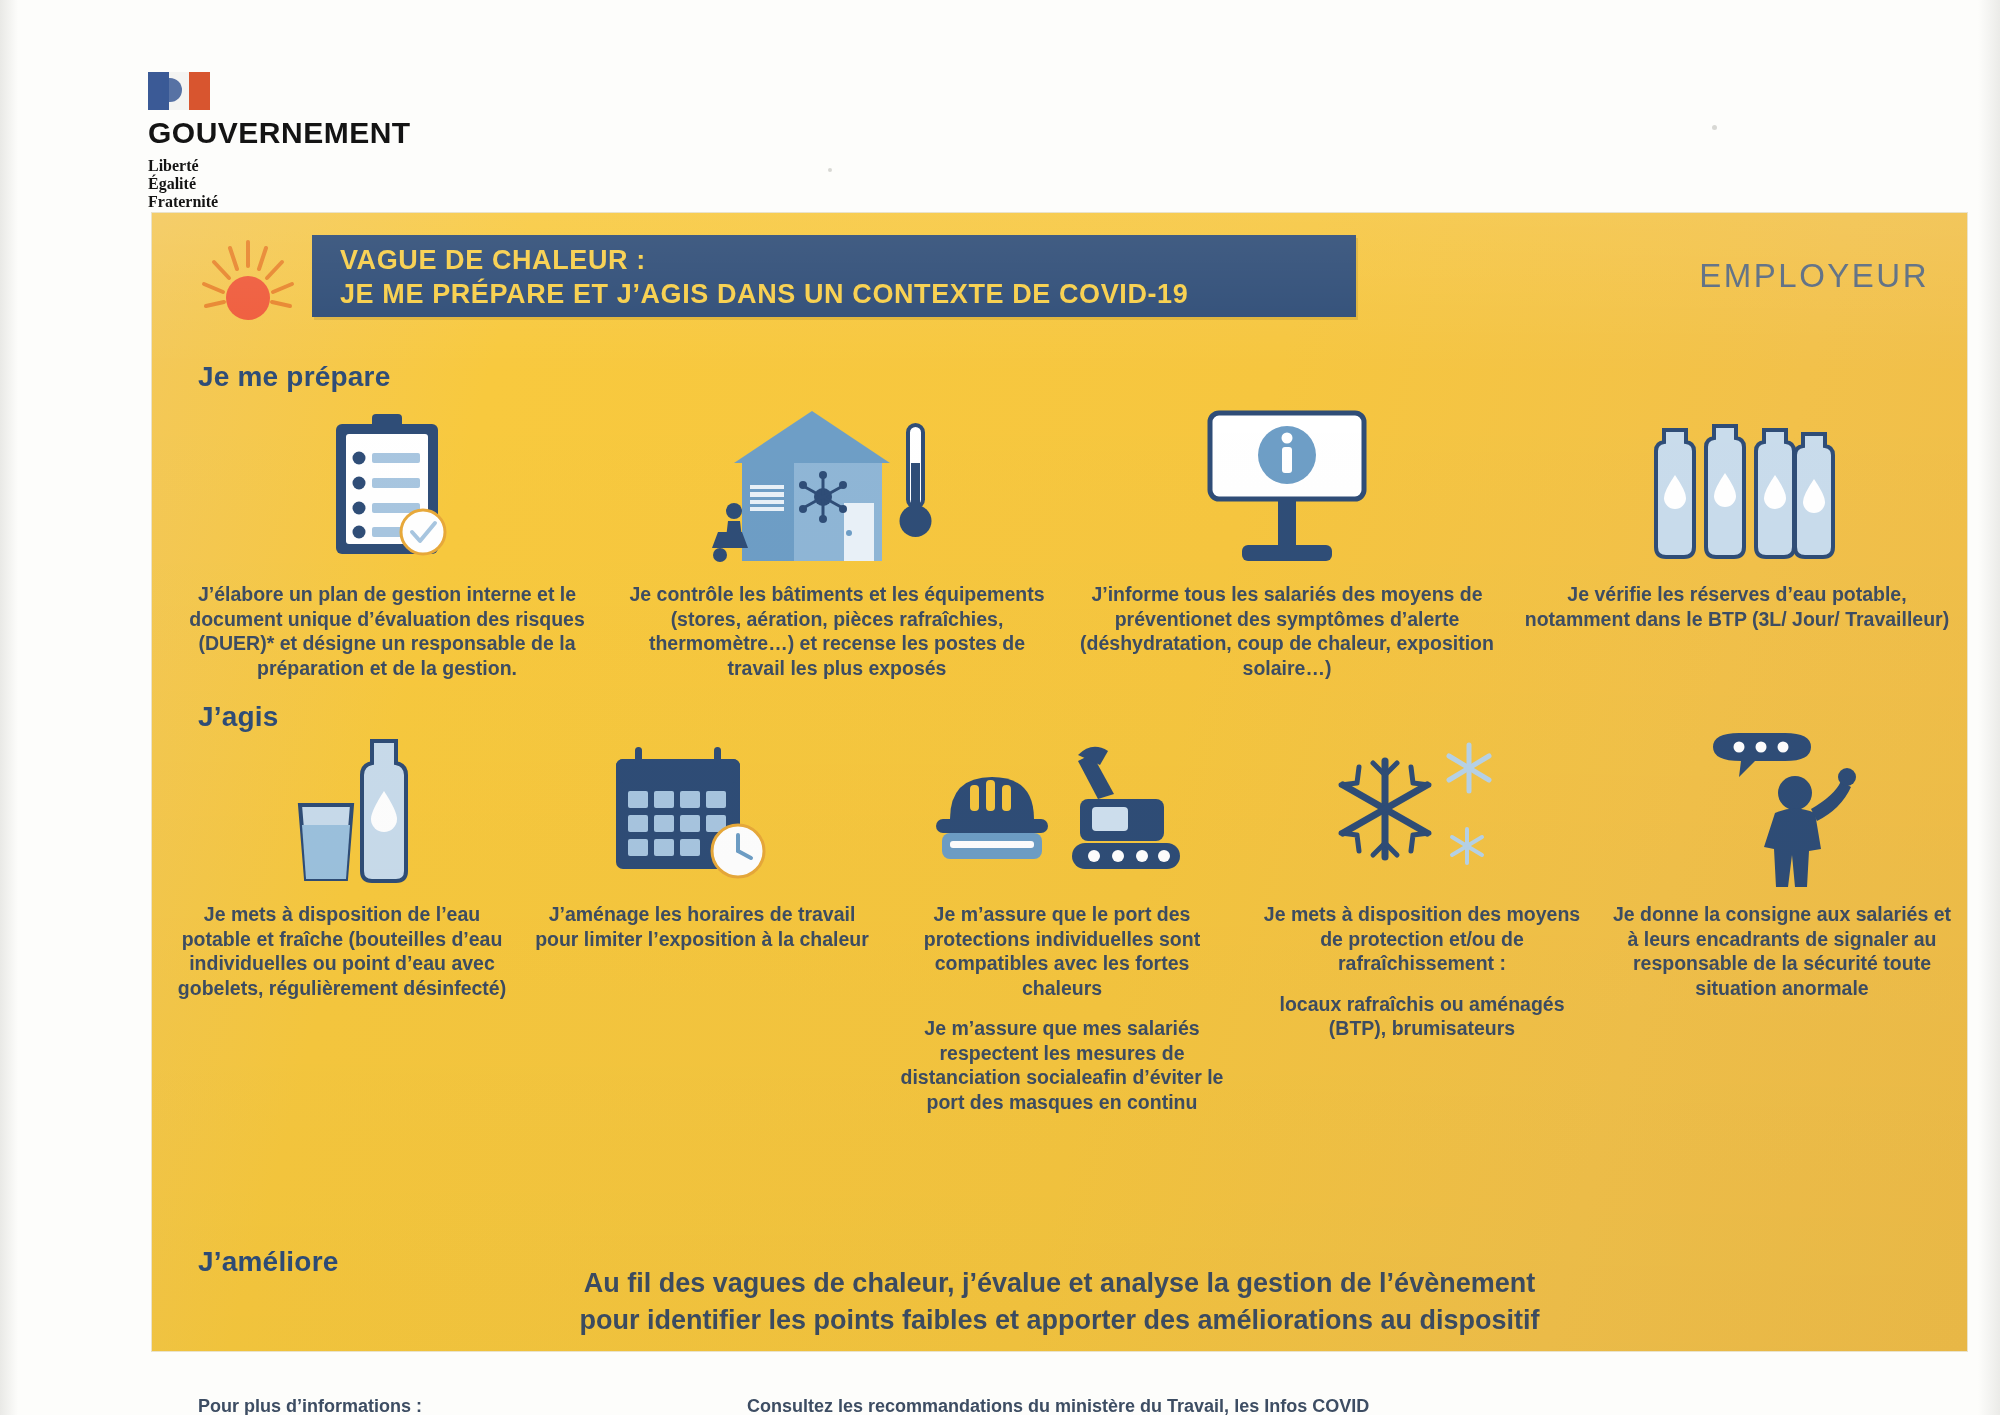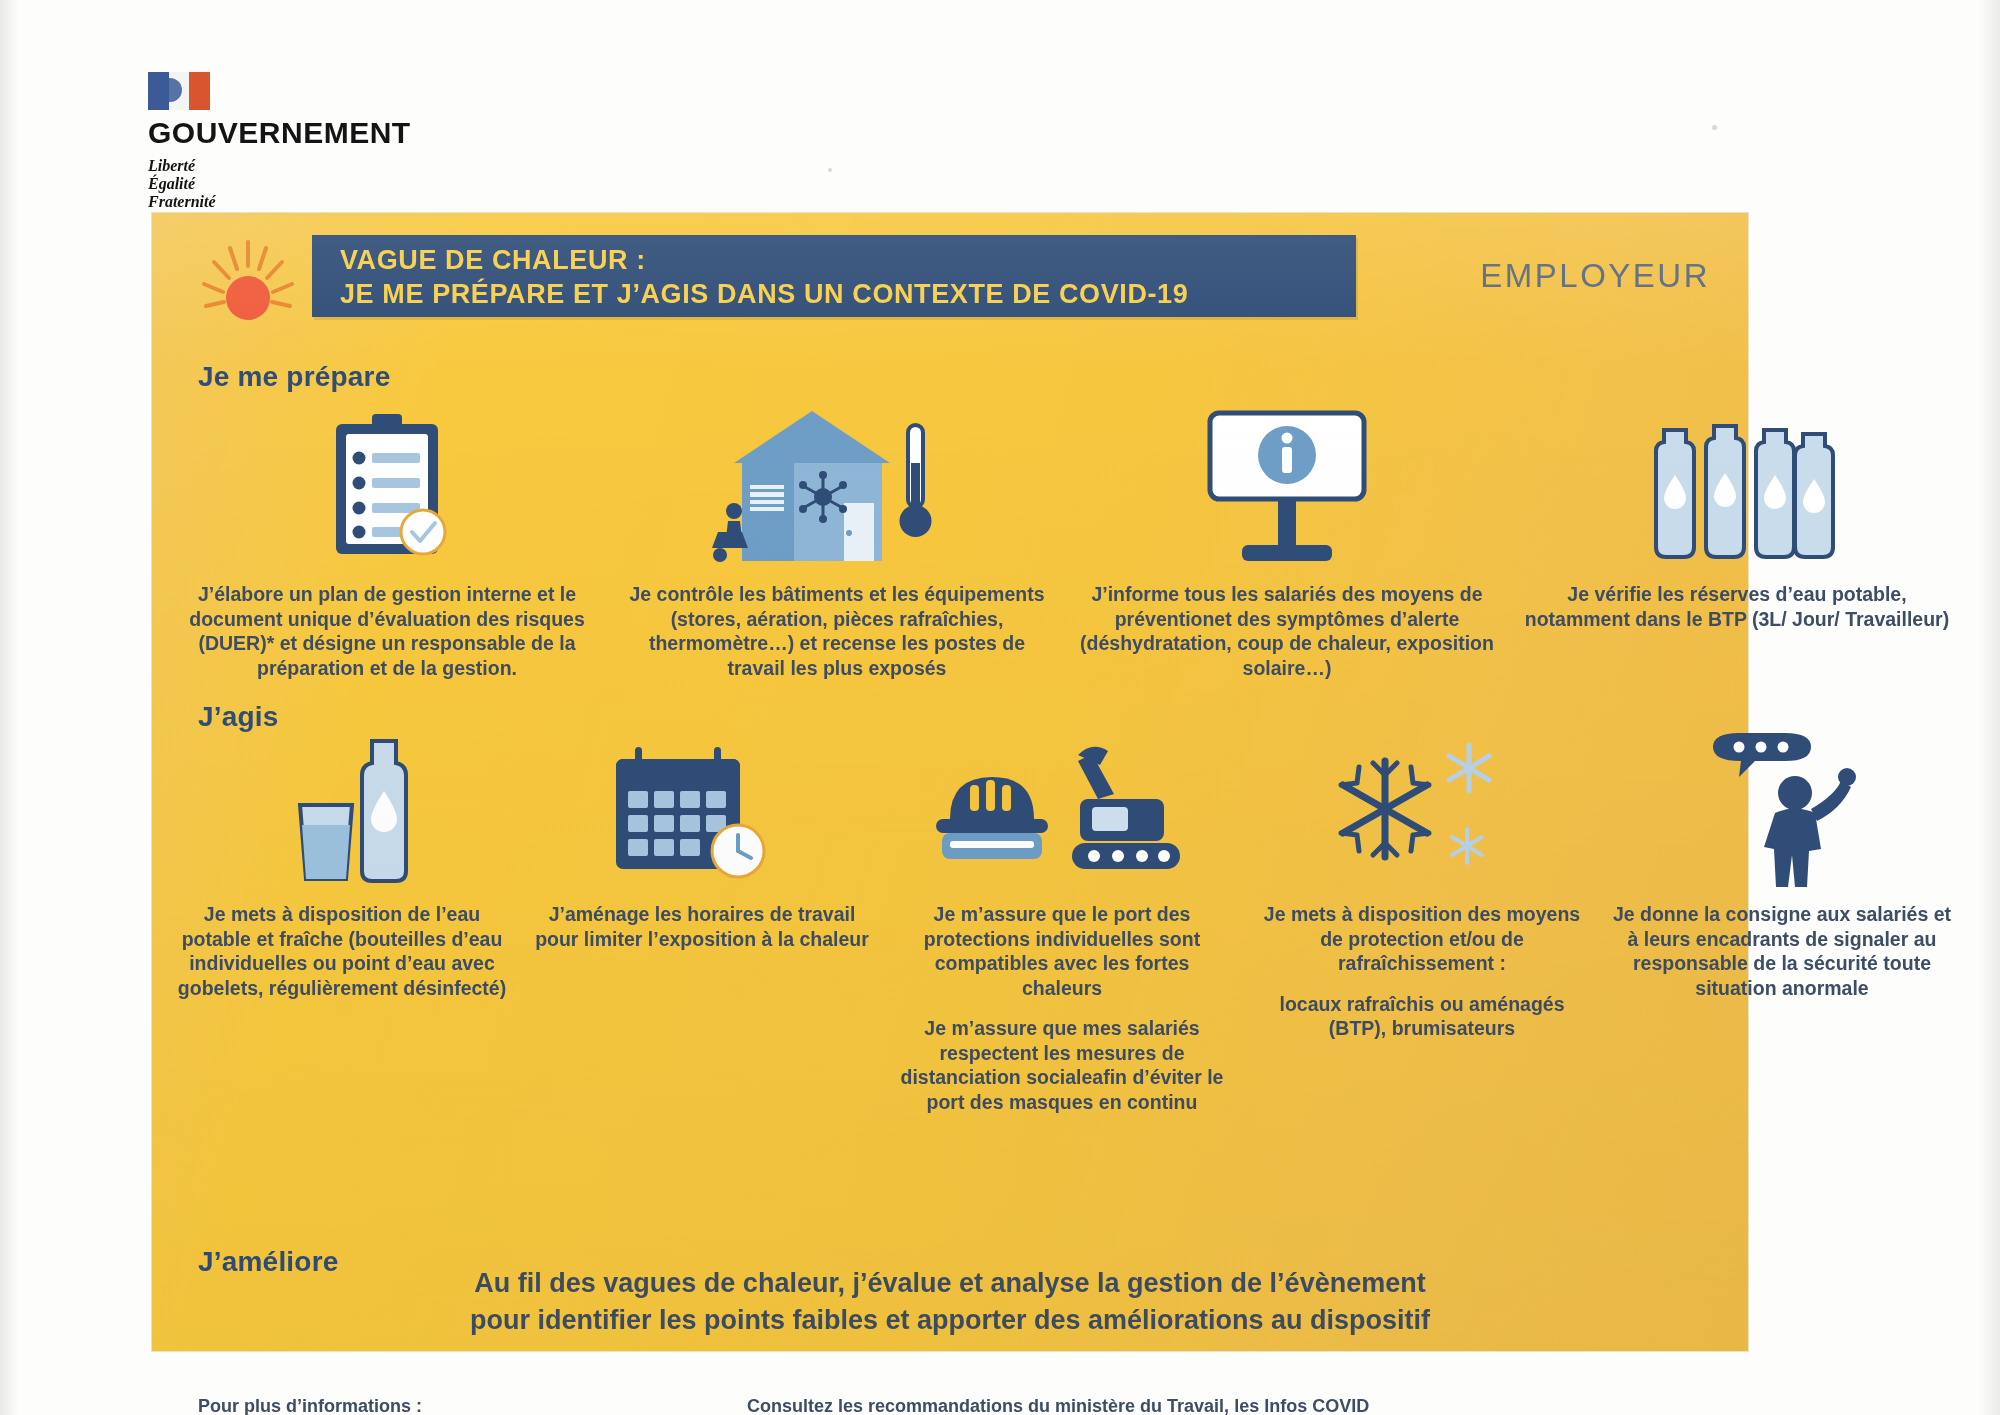--- a/index.html
+++ b/index.html
@@ -20,25 +20,25 @@
 
   
   .gov-logo{position:absolute;left:148px;top:72px;width:300px;}
   .flag{width:62px;height:38px;display:flex;border:0;}
   .flag .b{flex:1;background:#3b5a96;}
   .flag .w{flex:1;background:#f4f4f2;position:relative;}
   .flag .w:before{content:"";position:absolute;left:-7px;top:6px;width:20px;height:24px;
       background:#3b5a96;border-radius:0 60% 60% 0/0 50% 50% 0;opacity:.85;}
   .flag .r{flex:1;background:#d8552f;}
   .gov-word{font-weight:bold;font-size:30px;letter-spacing:.5px;color:#141414;margin-top:6px;}
-  .devise{font-family:"Liberation Serif", serif;font-style:italic;font-weight:bold;
+  .devise{font-family:"Liberation Serif", serif;font-weight:bold;
       font-size:16px;line-height:18px;color:#141414;margin-top:7px;}
 
   
-  .poster{position:absolute;left:152px;top:213px;width:1596px;height:1138px;
+  .poster{position:absolute;left:152px;top:213px;width:1815px;height:1138px;
       background:#f6c63f;
       background-image:linear-gradient(105deg,#f3c85a 0%,#f8c93e 18%,#f6c63f 55%,#f2c14a 80%,#efbd48 100%);
       box-shadow:0 0 0 1px rgba(180,150,60,.25);}
   .poster:after{content:"";position:absolute;inset:0;pointer-events:none;
       background:linear-gradient(180deg,rgba(255,255,255,.10),rgba(255,255,255,0) 14%,rgba(0,0,0,.03) 100%);}
 
   
   .sun{position:absolute;left:42px;top:27px;width:108px;height:100px;}
   .titlebar{position:absolute;left:160px;top:22px;width:1044px;height:82px;background:#2f4d77;
       box-shadow:2px 3px 0 rgba(120,95,25,.18);}

